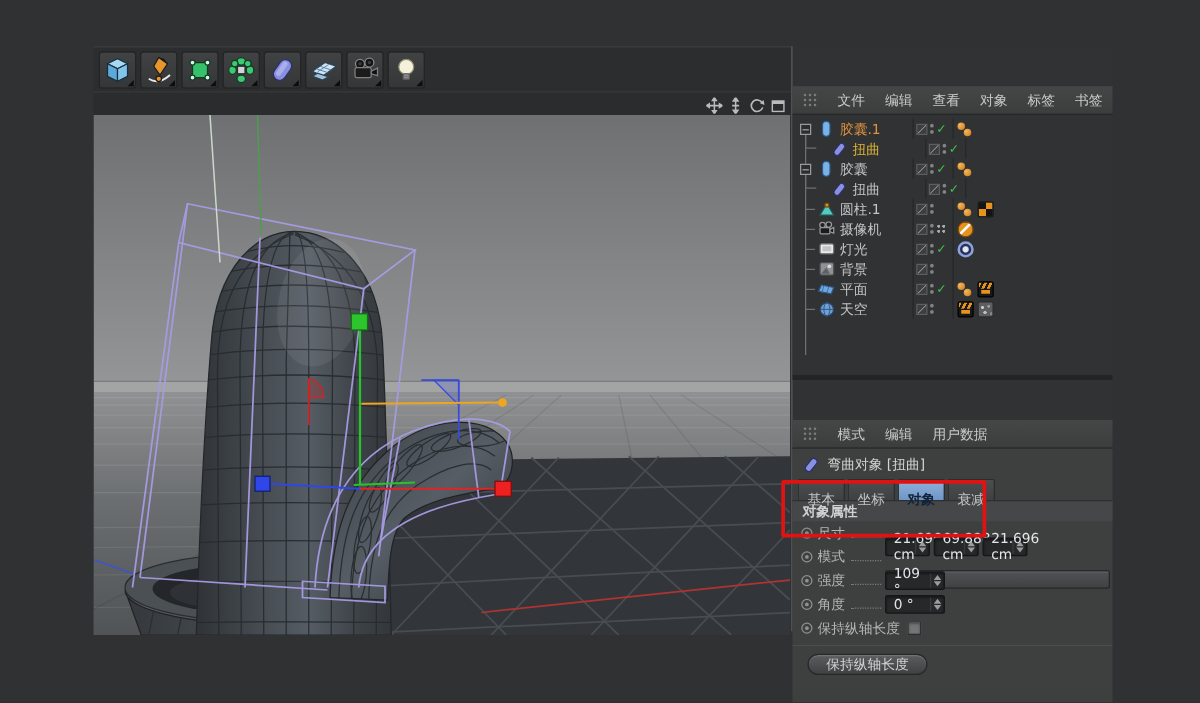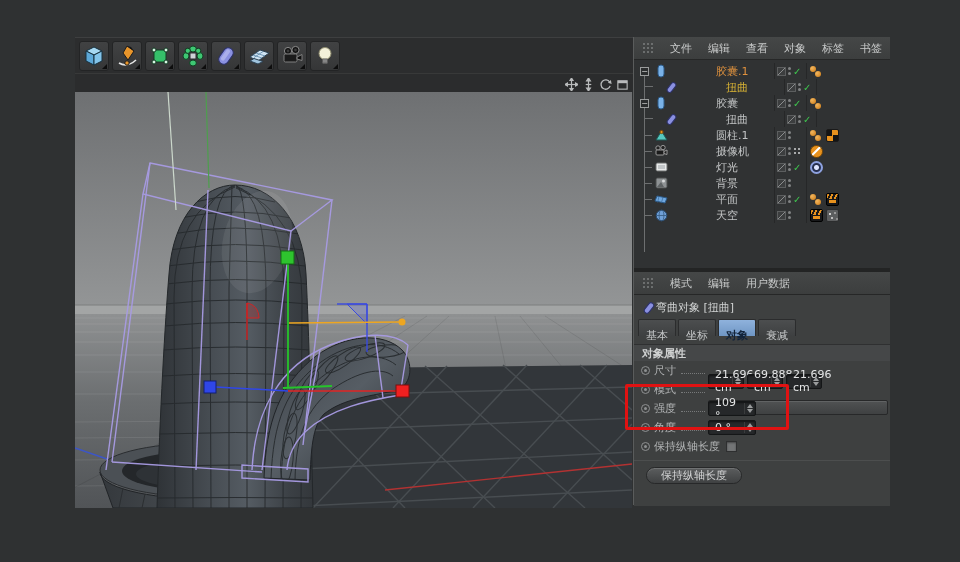--- a/index.html
+++ b/index.html
@@ -15,35 +15,35 @@
   
   .vp-header{position:absolute;left:75px;top:73px;width:558px;height:19px;background:#2b2c2d;border-top:1px solid #383939;}
   .vp-controls{position:absolute;right:4px;top:3px;display:flex;gap:3px;}
   .vp-ctl{width:14px;height:14px;display:flex;align-items:center;justify-content:center;cursor:pointer;}
 
   
   .viewport{position:absolute;left:75px;top:92px;width:557px;height:416px;background:#77797a;overflow:hidden;}
 
   
   .rpanel{position:absolute;left:633px;top:37px;width:257px;height:468px;background:#303233;border-left:1px solid #5a5c5c;}
-  .pmenu{height:23px;background:linear-gradient(#454747,#3c3e3e);border-bottom:1px solid #262727;display:flex;align-items:center;gap:16px;padding:0 8px;}
+  .pmenu{height:23px;background:linear-gradient(#454747,#3c3e3e);border-bottom:1px solid #262727;display:flex;align-items:center;gap:16px;padding:0 8px;margin-top:32px;}
   .pmenu .mi{color:#c9cbcb;cursor:pointer;}
   .grip{width:12px;height:12px;opacity:.8;}
 
   
   .omlist{position:relative;height:208px;background:#303233;padding-top:3px;}
   .trunk{position:absolute;left:10px;top:8px;height:184px;border-left:1px solid #6d6f70;}
   .orow{position:relative;display:flex;align-items:center;height:16px;cursor:pointer;}
   .treezone{position:relative;width:20px;height:16px;flex:0 0 20px;}
   .tick{position:absolute;left:10px;top:8px;width:8px;border-top:1px solid #6d6f70;}
   .expander{position:absolute;left:6px;top:4px;width:9px;height:9px;background:#2b2d2e;border:1px solid #9a9c9c;color:#cfd1d1;font-size:8px;line-height:7px;text-align:center;z-index:2;}
   .elbow{position:absolute;left:10px;top:-3px;width:9px;height:11px;border-left:1px solid #6d6f70;border-bottom:1px solid #6d6f70;}
   .child .treezone{flex:0 0 30px;}
   .oicon{width:14px;height:14px;margin-right:4px;flex:0 0 14px;display:flex;align-items:center;justify-content:center;}
-  .oname{width:58px;overflow:hidden;white-space:nowrap;color:#c2c4c5;margin-left:44px;}
+  .oname{width:58px;overflow:hidden;white-space:nowrap;color:#c2c4c5;}
   .name-orange{color:#e0923e;}
   .name-gold{color:#d8b234;}
   .col2{flex:0 0 33px;display:flex;align-items:center;gap:2px;border-left:1px solid #262728;border-right:1px solid #262728;height:16px;padding-left:2px;}
   .slashbox{width:9px;height:9px;background:linear-gradient(135deg,#3c3e3f 44%,#8a8c8d 48%,#8a8c8d 52%,#3c3e3f 56%);border:1px solid #5c5e5f;cursor:pointer;}
   .vdots{display:flex;flex-direction:column;gap:2px;cursor:pointer;}
   .vdots i{width:3px;height:3px;border-radius:50%;background:#818384;}
   .chk{color:#3ec44e;font-size:10px;font-weight:bold;width:10px;cursor:pointer;}
   .cammark{width:8px;height:8px;background:radial-gradient(circle at 2px 2px,#a8aaab 1px,transparent 1.4px),radial-gradient(circle at 6px 2px,#a8aaab 1px,transparent 1.4px),radial-gradient(circle at 2px 6px,#a8aaab 1px,transparent 1.4px),radial-gradient(circle at 6px 6px,#a8aaab 1px,transparent 1.4px);cursor:pointer;}
   .tags{display:flex;align-items:center;gap:3px;padding-left:3px;}
   .tagico{width:13px;height:13px;position:relative;cursor:pointer;}
@@ -55,25 +55,25 @@
   .targettag{border-radius:50%;border:2px solid #8ea2e0;background:radial-gradient(circle,#dfe6ff 2px,#27304f 3px);}
   .comptag{background:#17181a;border:1px solid #000;border-radius:2px;overflow:hidden;}
   .comptag::before{content:"";position:absolute;left:0;top:0;right:0;height:5px;background:repeating-linear-gradient(115deg,#e8921e 0 2px,#1a1a1a 2px 4px);}
   .comptag::after{content:"";position:absolute;left:2px;bottom:2px;width:7px;height:3px;background:#e8921e;}
   .noisetag{background:radial-gradient(circle at 3px 4px,#cfcfcf 1px,transparent 1.3px),radial-gradient(circle at 8px 3px,#9a9a9a 1px,transparent 1.3px),radial-gradient(circle at 5px 8px,#bdbdbd 1.2px,transparent 1.5px),radial-gradient(circle at 10px 9px,#8a8a8a 1px,transparent 1.3px),#5c5e5f;border:1px solid #2c2d2e;border-radius:2px;}
 
   .splitter{height:4px;background:#232424;}
 
   
   .ambody{position:relative;background:#3e4040;height:211px;}
-  .amtitle{display:flex;align-items:center;gap:0;padding:5px 8px 2px;color:#d2d4d4;}
+  .amtitle{display:flex;align-items:center;gap:6px;padding:5px 8px 2px;color:#d2d4d4;}
   .tabs{display:flex;gap:2px;padding:2px 4px 0;}
   .tab{height:17px;line-height:16px;padding:8px 7px;background:linear-gradient(#4c4e4f,#3e4041);border:1px solid #2b2c2d;border-bottom:none;border-radius:2px 2px 0 0;color:#c4c6c7;cursor:pointer;}
   .tab.active{background:linear-gradient(#8fb2dc,#6f96c4);color:#13243a;font-weight:bold;}
-  .grouphdr{margin-top:8px;height:17px;line-height:17px;padding-left:8px;background:#454748;border-top:1px solid #2f3031;color:#cfd1d1;font-weight:bold;cursor:pointer;}
+  .grouphdr{margin-top:0;height:17px;line-height:17px;padding-left:8px;background:#454748;border-top:1px solid #2f3031;color:#cfd1d1;font-weight:bold;cursor:pointer;}
   .prow{position:relative;height:19px;display:flex;align-items:center;padding-left:7px;}
   .keyc{width:9px;height:9px;border-radius:50%;border:1.5px solid #8e9091;position:relative;margin-right:4px;flex:0 0 9px;cursor:pointer;}
   .keyc::after{content:"";position:absolute;left:2px;top:2px;width:3px;height:3px;border-radius:50%;background:#8e9091;}
   .plabel{color:#b2b4b5;white-space:nowrap;}
   .leader{position:absolute;left:47px;width:24px;top:12px;border-top:1px dotted #77797a;}
   .fields{position:absolute;left:74px;display:flex;gap:3px;align-items:center;}
   .nfield{position:relative;height:15px;background:#26282a;border:1px solid #141617;border-radius:2px;color:#e4e5e6;display:flex;align-items:center;padding:0 13px 0 6px;box-shadow:inset 0 1px 2px rgba(0,0,0,.55);cursor:text;}
   .w54{width:36px;margin-top:21px;}.w61{width:48px;}
   .stepper{position:absolute;right:1px;top:1px;bottom:1px;width:10px;border-left:1px solid #3a3c3d;display:flex;flex-direction:column;align-items:center;justify-content:center;gap:1px;cursor:pointer;}
   .stepper i{width:0;height:0;border-left:3px solid transparent;border-right:3px solid transparent;}

